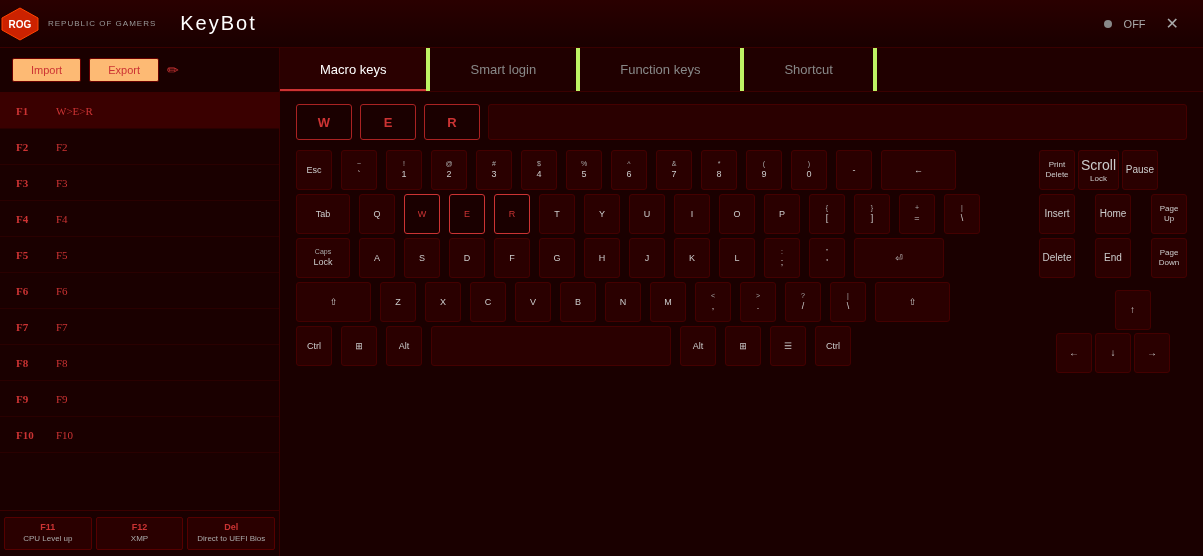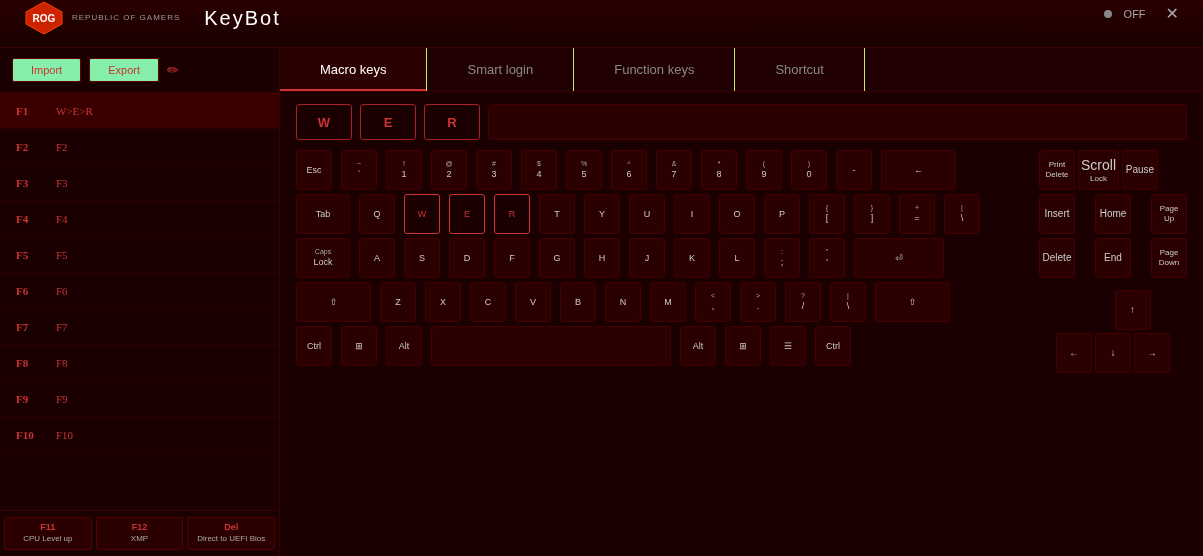--- a/index.html
+++ b/index.html
@@ -8,24 +8,24 @@
       height: 556px;
       background: #1a0000;
       font-family: 'Arial', sans-serif;
       overflow: hidden;
       color: #fff;
     }
 
     
     .title-bar {
       display: flex;
-      align-items: flex-start;
+      align-items: center;
       background: linear-gradient(180deg, #2a0000 0%, #1a0000 100%);
       height: 48px;
-      padding: 0 24px;
+      padding: 0 0;
       border-bottom: 1px solid #3a0000;
       position: relative;
     }
     .title-bar-logo {
       display: flex;
       align-items: center;
       gap: 8px;
     }
     .rog-logo {
       width: 40px;
@@ -85,21 +85,21 @@
       flex-direction: column;
     }
     .sidebar-toolbar {
       display: flex;
       align-items: center;
       gap: 8px;
       padding: 10px 12px;
       border-bottom: 1px solid #3a0000;
     }
     .sidebar-btn {
-      background: #86efac;
+      background: #fdba74;
       border: 1px solid #660000;
       color: #cc3333;
       font-size: 11px;
       padding: 5px 18px;
       cursor: pointer;
       border-radius: 2px;
     }
     .sidebar-icon {
       color: #cc3333;
       font-size: 14px;
@@ -164,21 +164,21 @@
     .tabs {
       display: flex;
       background: #200000;
       border-bottom: 1px solid #3a0000;
     }
     .tab {
       padding: 14px 40px;
       font-size: 13px;
       color: #888;
       cursor: pointer;
-      border-right: 1px solid #bef264;
+      border-right: 4px solid #bef264;
       position: relative;
     }
     .tab.active {
       color: #fff;
       background: #2a0000;
     }
     .tab.active::after {
       content: '';
       position: absolute;
       bottom: 0;

